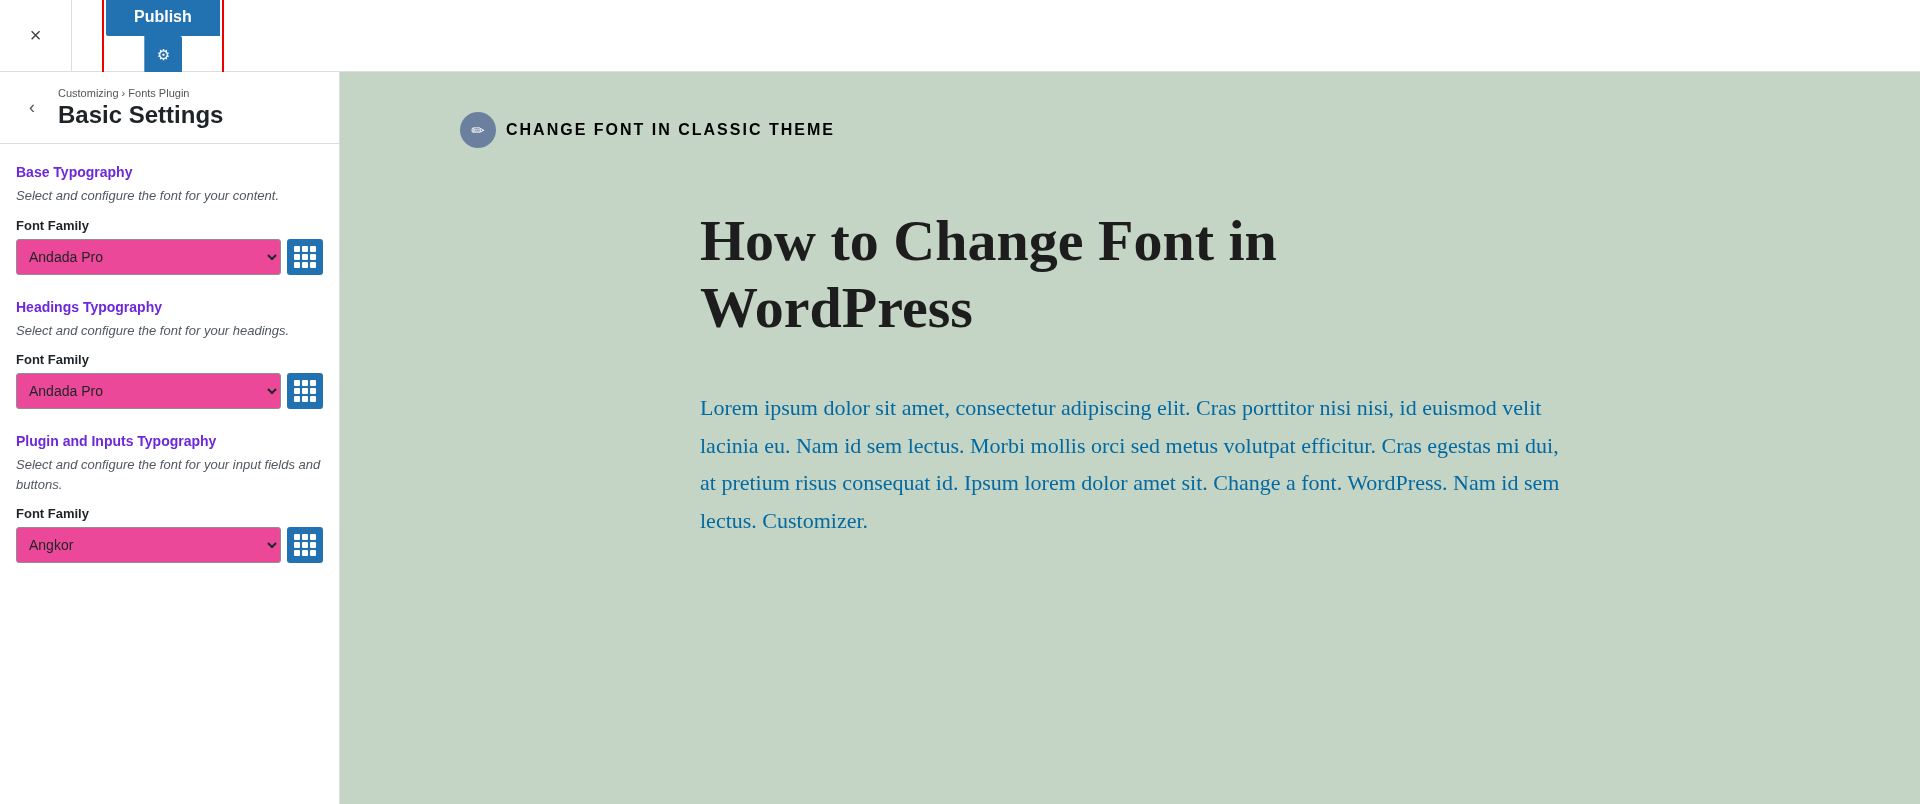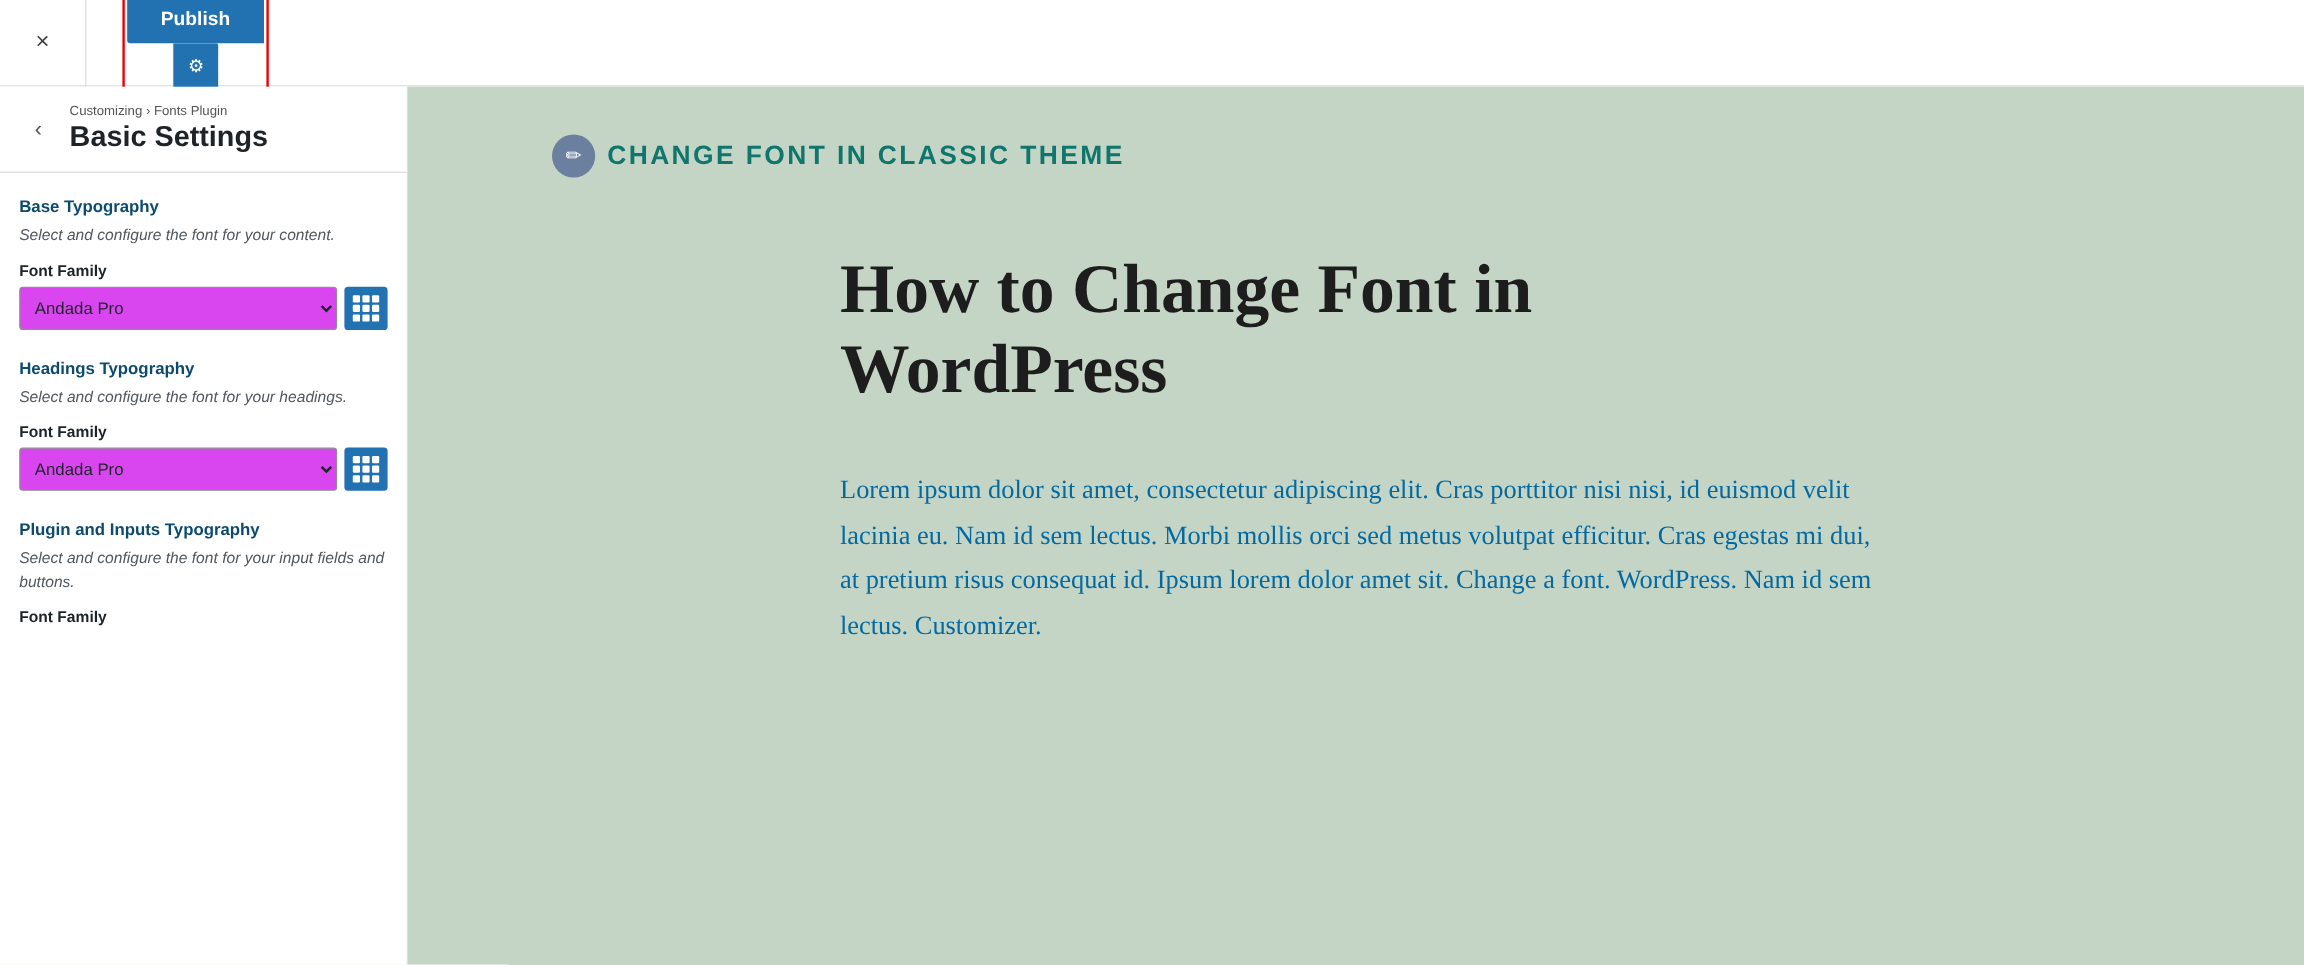--- a/index.html
+++ b/index.html
@@ -105,21 +105,21 @@
       margin-top: 2px;
     }
 
     .sidebar-content {
       padding: 20px 16px;
     }
 
     .section-title {
       font-size: 14px;
       font-weight: 700;
-      color: #0c4a6e;
+      color: #6d28d9;
       margin-bottom: 6px;
     }
     .section-desc {
       font-size: 13px;
       color: #50575e;
       line-height: 1.5;
       margin-bottom: 12px;
       font-style: italic;
     }
     .field-label {
@@ -135,21 +135,21 @@
       margin-bottom: 24px;
     }
     .font-select {
       flex: 1;
       height: 36px;
       border: 1px solid #8c8f94;
       border-radius: 3px;
       padding: 0 8px;
       font-size: 14px;
       color: #1d2327;
-      background: #d946ef;
+      background: #ec4899;
       appearance: auto;
       cursor: pointer;
     }
     .grid-icon-btn {
       width: 36px;
       height: 36px;
       background: #2271b1;
       border: none;
       border-radius: 3px;
       display: flex;
@@ -196,23 +196,23 @@
       height: 36px;
       background: #6b7f9e;
       border-radius: 50%;
       display: flex;
       align-items: center;
       justify-content: center;
       color: #fff;
       font-size: 16px;
     }
     .preview-site-title {
-      font-size: 22px;
+      font-size: 16px;
       font-weight: 700;
-      color: #0f766e;
+      color: #000000;
       letter-spacing: 2px;
       text-transform: uppercase;
     }
 
     .preview-content {
       max-width: 860px;
       width: 100%;
     }
 
     .preview-post-title {
@@ -300,20 +300,38 @@
               <div class="grid-icon-dot"></div>
             </div>
           </button>
         </div>
       </div>
 
       <div class="section-divider">
         <div class="section-title">Plugin and Inputs Typography</div>
         <div class="section-desc">Select and configure the font for your input fields and buttons.</div>
         <div class="field-label">Font Family</div>
+        <div class="font-select-row">
+          <select class="font-select">
+            <option>Angkor</option>
+          </select>
+          <button class="grid-icon-btn">
+            <div class="grid-icon">
+              <div class="grid-icon-dot"></div>
+              <div class="grid-icon-dot"></div>
+              <div class="grid-icon-dot"></div>
+              <div class="grid-icon-dot"></div>
+              <div class="grid-icon-dot"></div>
+              <div class="grid-icon-dot"></div>
+              <div class="grid-icon-dot"></div>
+              <div class="grid-icon-dot"></div>
+              <div class="grid-icon-dot"></div>
+            </div>
+          </button>
+        </div>
       </div>
 
     </div>
   </div>
 
   <div class="preview-area">
     <div class="preview-header">
       <div class="preview-icon">✏</div>
       <div class="preview-site-title">CHANGE FONT IN CLASSIC THEME</div>
     </div>

